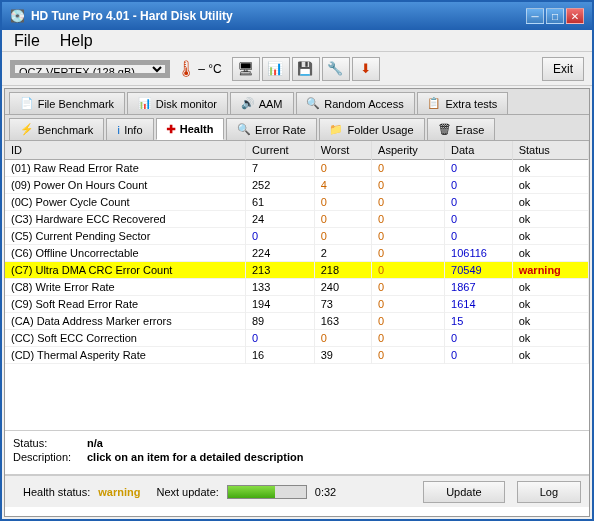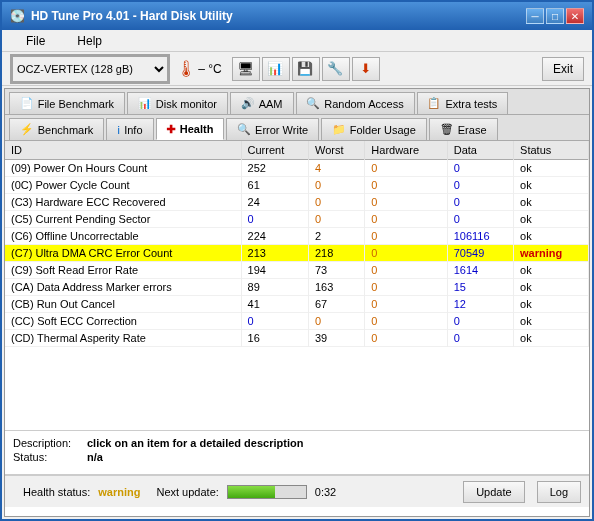--- a/index.html
+++ b/index.html
@@ -51,41 +51,40 @@
     .menu-bar {
       background: #f0f0f0;
       border-bottom: 1px solid #ccc;
       padding: 2px 8px;
       display: flex;
       gap: 12px;
       height: 22px;
       align-items: center;
     }
     .menu-item {
-      font-size: 12px;
+      font-size: 16px;
       cursor: pointer;
       padding: 1px 4px;
-      margin-left: 12px;
     }
 
     
     .toolbar {
       background: #f0f0f0;
       padding: 4px 8px;
       display: flex;
       align-items: center;
       gap: 6px;
       height: 34px;
       border-bottom: 1px solid #ccc;
     }
     .drive-select {
       width: 160px;
-      height: 30px;
-      font-size: 11px;
-      border: 3px solid #a3a3a3;
+      height: 18px;
+      font-size: 11px;
+      border: 5px solid #a3a3a3;
     }
     .temp-display {
       display: flex;
       align-items: center;
       gap: 2px;
       font-size: 12px;
     }
     .temp-icon {
       color: #cc3300;
       font-size: 16px;
@@ -215,21 +214,21 @@
       border: 1px solid #888;
       background: #ddd;
       overflow: hidden;
     }
     .progress-bar-fill {
       height: 100%;
       background: linear-gradient(to bottom, #88dd44, #44aa11);
     }
     .timer-value { font-size: 11px; min-width: 30px; }
     .update-btn, .log-btn {
-      padding: 2px 12px;
+      padding: 2px 22px;
       height: 22px;
       border: 1px solid #aaa;
       background: linear-gradient(to bottom, #f8f8f8, #e0e0e0);
       cursor: pointer;
       font-size: 11px;
       margin-left: auto;
     }
     .log-btn { margin-left: 4px; }
 
     .container {
@@ -324,45 +323,53 @@
       <div class="tab">
         <span style="color:#0066cc;">ℹ</span>
         <span>Info</span>
       </div>
       <div class="tab active">
         <span style="color:#cc0000;">✚</span>
         <span>Health</span>
       </div>
       <div class="tab">
         <span>🔍</span>
-        <span>Error Write</span>
+        <span>Error Rate</span>
       </div>
       <div class="tab">
         <span>📁</span>
         <span>Folder Usage</span>
       </div>
       <div class="tab">
         <span>🗑</span>
         <span>Erase</span>
       </div>
     </div>
 
     <div class="table-container">
       <table>
         <thead>
           <tr>
             <th>ID</th>
             <th>Current</th>
             <th>Worst</th>
-            <th>Hardware</th>
+            <th>Asperity</th>
             <th>Data</th>
             <th>Status</th>
           </tr>
         </thead>
         <tbody id="table-body">
+        <tr>
+    <td>(01) Raw Read Error Rate</td>
+    <td style="color:#000">7</td>
+    <td style="color:#cc6600">0</td>
+    <td style="color:#cc6600">0</td>
+    <td style="color:#0000cc">0</td>
+    <td style="color:#000">ok</td>
+  </tr>
             <tr>
     <td>(09) Power On Hours Count</td>
     <td style="color:#000">252</td>
     <td style="color:#cc6600">4</td>
     <td style="color:#cc6600">0</td>
     <td style="color:#0000cc">0</td>
     <td style="color:#000">ok</td>
   </tr>
             <tr>
     <td>(0C) Power Cycle Count</td>
@@ -398,44 +405,44 @@
   </tr>
             <tr class="warning-row">
     <td>(C7) Ultra DMA CRC Error Count</td>
     <td style="color:#000">213</td>
     <td style="color:#000">218</td>
     <td style="color:#cc6600">0</td>
     <td style="color:#0000cc">70549</td>
     <td style="color:#cc0000;font-weight:bold">warning</td>
   </tr>
             <tr>
+    <td>(C8) Write Error Rate</td>
+    <td style="color:#000">133</td>
+    <td style="color:#000">240</td>
+    <td style="color:#cc6600">0</td>
+    <td style="color:#0000cc">1867</td>
+    <td style="color:#000">ok</td>
+  </tr>
+            <tr>
     <td>(C9) Soft Read Error Rate</td>
     <td style="color:#000">194</td>
     <td style="color:#000">73</td>
     <td style="color:#cc6600">0</td>
     <td style="color:#0000cc">1614</td>
     <td style="color:#000">ok</td>
   </tr>
             <tr>
     <td>(CA) Data Address Marker errors</td>
     <td style="color:#000">89</td>
     <td style="color:#000">163</td>
     <td style="color:#cc6600">0</td>
     <td style="color:#0000cc">15</td>
     <td style="color:#000">ok</td>
   </tr>
             <tr>
-    <td>(CB) Run Out Cancel</td>
-    <td style="color:#000">41</td>
-    <td style="color:#000">67</td>
-    <td style="color:#cc6600">0</td>
-    <td style="color:#0000cc">12</td>
-    <td style="color:#000">ok</td>
-  </tr>
-            <tr>
     <td>(CC) Soft ECC Correction</td>
     <td style="color:#0000cc">0</td>
     <td style="color:#cc6600">0</td>
     <td style="color:#cc6600">0</td>
     <td style="color:#0000cc">0</td>
     <td style="color:#000">ok</td>
   </tr>
             <tr>
     <td>(CD) Thermal Asperity Rate</td>
     <td style="color:#000">16</td>
@@ -443,26 +450,26 @@
     <td style="color:#cc6600">0</td>
     <td style="color:#0000cc">0</td>
     <td style="color:#000">ok</td>
   </tr>
           </tbody>
       </table>
     </div>
 
     <div class="desc-area">
       <div class="desc-row">
+        <span class="desc-label">Status:</span>
+        <span class="desc-value">n/a</span>
+      </div>
+      <div class="desc-row">
         <span class="desc-label">Description:</span>
         <span class="desc-value">click on an item for a detailed description</span>
-      </div>
-      <div class="desc-row">
-        <span class="desc-label">Status:</span>
-        <span class="desc-value">n/a</span>
       </div>
     </div>
 
     <div class="status-bar">
       <span class="health-label">Health status:</span>
       <span class="health-status-warning">warning</span>
       <span class="next-update-label">Next update:</span>
       <div class="progress-bar-container">
         <div class="progress-bar-fill" id="progress-fill" style="width: 60%;"></div>
       </div>

